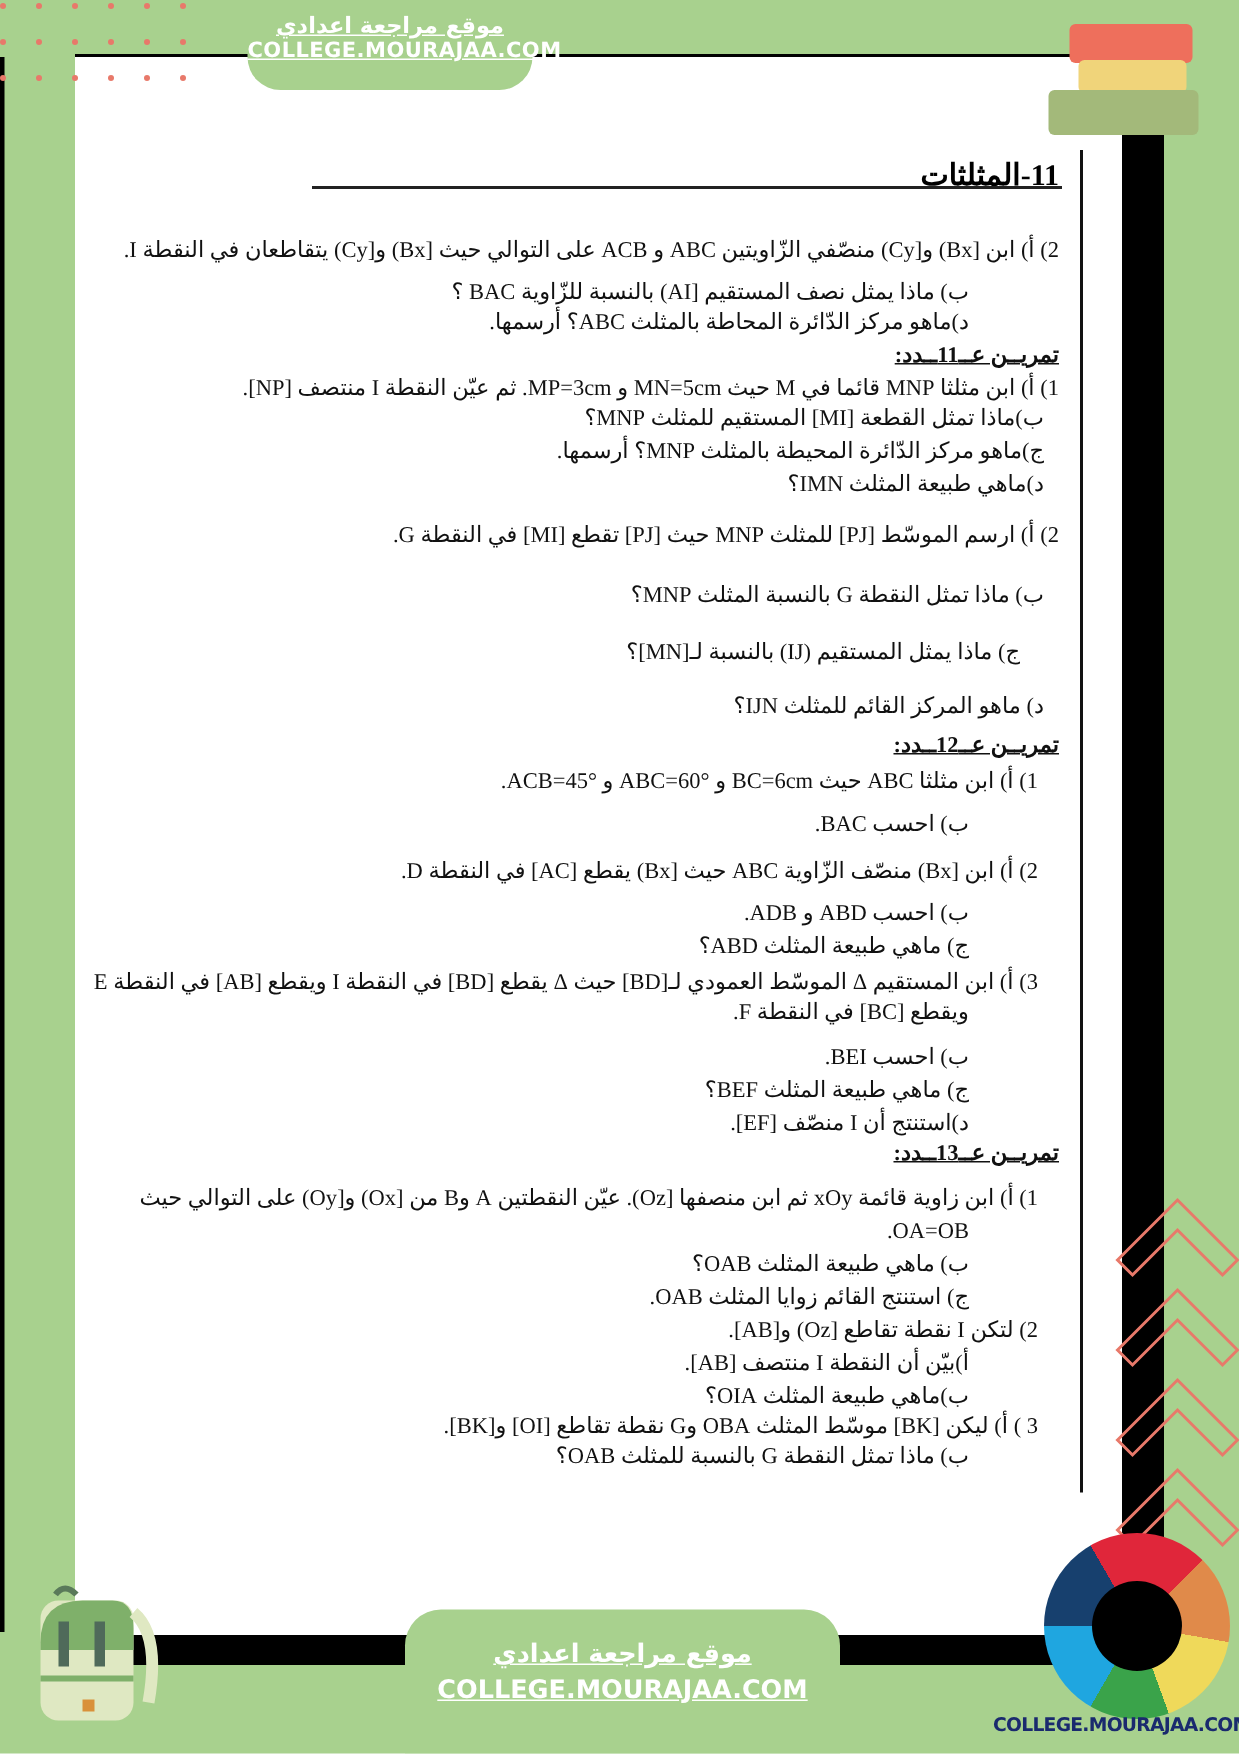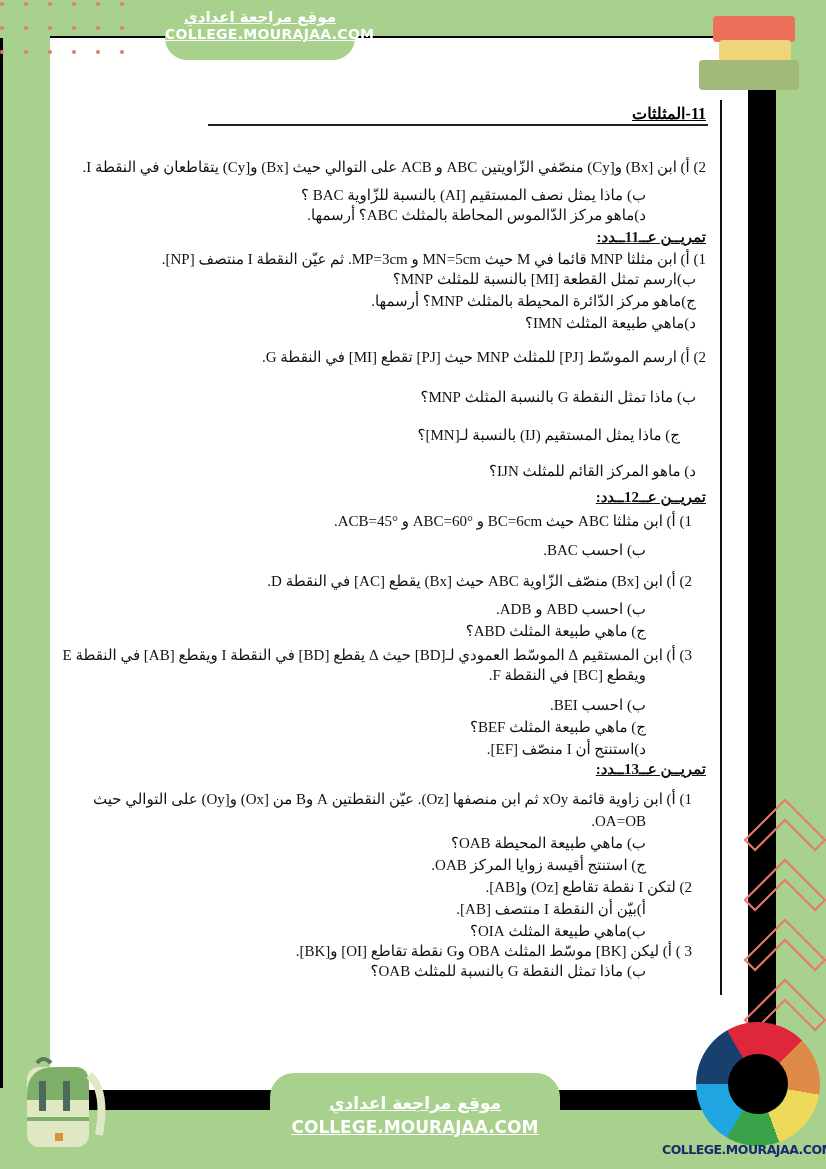--- a/index.html
+++ b/index.html
@@ -30,21 +30,21 @@
   }
   .bottom-banner .ar { font-size:17px; font-weight:bold; margin-top:20px; text-decoration:underline; }
   .bottom-banner .en { font-size:17px; font-weight:bold; text-decoration:underline; margin-top:4px; }
 
   .content-box {
     position:absolute; left:50px; top:100px; width:670px; height:895px;
     border-right:2px solid #111;
   }
   .content { position:absolute; right:14px; top:0; width:660px; direction:rtl; font-size:15px; color:#111; line-height:19px; }
   .title {
-    position:absolute; right:14px; top:4px; font-size:16px; font-weight:bold; text-decoration:underline;
+    position:absolute; right:14px; top:4px; font-size:20px; font-weight:bold; text-decoration:underline;
     direction:rtl;
   }
   .title-rule { position:absolute; left:158px; top:24px; width:500px; height:2px; background:#222; }
   .line { position:absolute; white-space:nowrap; direction:rtl; }
   .heading { font-weight:bold; text-decoration:underline; font-size:15px; }
 
   .books { position:absolute; left:693px; top:14px; width:110px; height:80px; }
   .book { position:absolute; border-radius:4px; }
   .chevrons { position:absolute; left:735px; top:790px; width:95px; height:250px; }
   .backpack { position:absolute; left:15px; top:1055px; width:95px; height:115px; }
@@ -91,46 +91,46 @@
   <div class="book" style="left:26px;top:26px;width:72px;height:22px;background:#f0d47a;"></div>
   <div class="book" style="left:6px;top:46px;width:100px;height:30px;background:#a3b97a;"></div>
 </div>
 
 <div class="content-box">
   <div class="title">11-المثلثات</div>
   <div class="title-rule"></div>
   <div class="content" id="doc-lines">
       <div class="line" style="top: 58px; right: 0px;">2) أ)  ابن [Bx) و[Cy) منصّفي الزّاويتين ABC و ACB على التوالي حيث [Bx) و[Cy) يتقاطعان في النقطة I.</div>
       <div class="line" style="top: 86px; right: 60px;">ب) ماذا يمثل نصف المستقيم [AI) بالنسبة للزّاوية BAC ؟</div>
-      <div class="line" style="top: 106px; right: 60px;">د)ماهو مركز الدّالموس المحاطة بالمثلث ABC؟ أرسمها.</div>
+      <div class="line" style="top: 106px; right: 60px;">د)ماهو مركز الدّائرة المحاطة بالمثلث ABC؟ أرسمها.</div>
       <div class="line heading" style="top: 128px; right: 0px;">تمريــن عــ11ــدد:</div>
       <div class="line" style="top: 150px; right: 0px; text-align: right;">1) أ) ابن مثلثا MNP قائما في M حيث MN=5cm و MP=3cm. ثم عيّن النقطة I منتصف [NP].</div>
-      <div class="line" style="top: 170px; right: 10px;">ب)ارسم تمثل القطعة [MI] بالنسبة للمثلث MNP؟</div>
+      <div class="line" style="top: 170px; right: 10px;">ب)ماذا تمثل القطعة [MI] المستقيم للمثلث MNP؟</div>
       <div class="line" style="top: 192px; right: 10px;">ج)ماهو مركز الدّائرة المحيطة بالمثلث MNP؟ أرسمها.</div>
       <div class="line" style="top: 214px; right: 10px;">د)ماهي طبيعة المثلث IMN؟</div>
       <div class="line" style="top: 248px; right: 0px;">2) أ)  ارسم الموسّط [PJ] للمثلث MNP حيث [PJ] تقطع [MI] في النقطة G.</div>
       <div class="line" style="top: 288px; right: 10px;">ب) ماذا تمثل النقطة G بالنسبة المثلث MNP؟</div>
       <div class="line" style="top: 326px; right: 26px;">ج) ماذا يمثل المستقيم (IJ) بالنسبة لـ[MN]؟</div>
       <div class="line" style="top: 362px; right: 10px;">د) ماهو المركز القائم للمثلث IJN؟</div>
       <div class="line heading" style="top: 388px; right: 0px;">تمريــن عــ12ــدد:</div>
       <div class="line" style="top: 412px; right: 14px;">1)    أ) ابن مثلثا ABC حيث BC=6cm و ABC=60° و ACB=45°.</div>
       <div class="line" style="top: 441px; right: 60px;">ب) احسب BAC.</div>
       <div class="line" style="top: 472px; right: 14px;">2)    أ) ابن [Bx) منصّف الزّاوية ABC حيث [Bx) يقطع [AC] في النقطة D.</div>
       <div class="line" style="top: 500px; right: 60px;">ب) احسب ABD و ADB.</div>
       <div class="line" style="top: 522px; right: 60px;">ج) ماهي طبيعة المثلث ABD؟</div>
       <div class="line" style="top: 546px; right: 14px;">3)    أ) ابن المستقيم Δ الموسّط العمودي لـ[BD] حيث Δ يقطع [BD] في النقطة I ويقطع [AB] في النقطة E</div>
       <div class="line" style="top: 566px; right: 60px;">ويقطع [BC] في النقطة F.</div>
       <div class="line" style="top: 596px; right: 60px;">ب) احسب BEI.</div>
       <div class="line" style="top: 618px; right: 60px;">ج) ماهي طبيعة المثلث BEF؟</div>
       <div class="line" style="top: 640px; right: 60px;">د)استنتج أن I منصّف [EF].</div>
       <div class="line heading" style="top: 660px; right: 0px;">تمريــن عــ13ــدد:</div>
       <div class="line" style="top: 690px; right: 14px;">1)    أ) ابن زاوية قائمة xOy ثم ابن منصفها [Oz). عيّن النقطتين A وB من [Ox) و[Oy) على التوالي حيث</div>
       <div class="line" style="top: 712px; right: 60px;">OA=OB.</div>
-      <div class="line" style="top: 734px; right: 60px;">ب) ماهي طبيعة المحيطة OAB؟</div>
-      <div class="line" style="top: 756px; right: 60px;">ج) استنتج أقيسة زوايا المركز OAB.</div>
+      <div class="line" style="top: 734px; right: 60px;">ب) ماهي طبيعة المثلث OAB؟</div>
+      <div class="line" style="top: 756px; right: 60px;">ج) استنتج القائم زوايا المثلث OAB.</div>
       <div class="line" style="top: 778px; right: 14px;">2)  لتكن I نقطة تقاطع [Oz) و[AB].</div>
       <div class="line" style="top: 800px; right: 60px;">أ)بيّن أن النقطة I منتصف [AB].</div>
       <div class="line" style="top: 822px; right: 60px;">ب)ماهي طبيعة المثلث OIA؟</div>
       <div class="line" style="top: 842px; right: 14px;">3 ) أ)  ليكن [BK] موسّط المثلث OBA وG نقطة تقاطع [OI] و[BK].</div>
       <div class="line" style="top: 862px; right: 60px;">ب) ماذا تمثل النقطة G بالنسبة للمثلث OAB؟</div>
     </div>
 </div>
 
 <svg class="chevrons" viewBox="0 0 95 250">
   <g fill="none" stroke="#e8796a" stroke-width="2">

